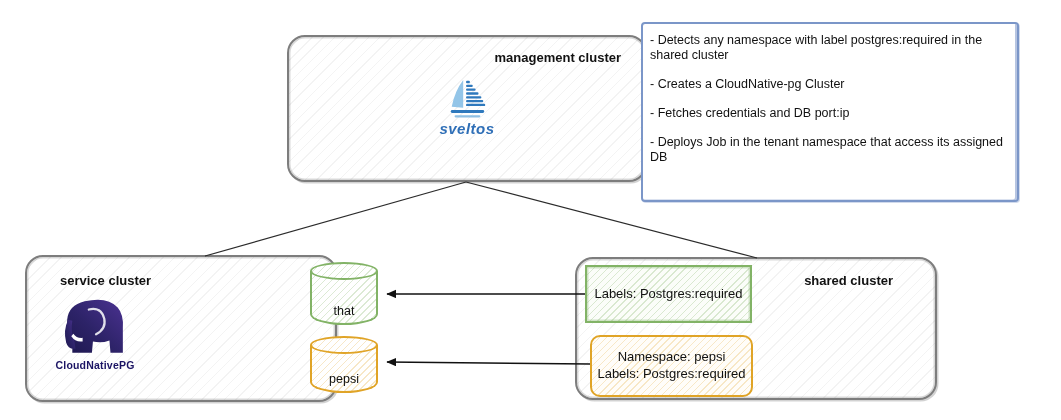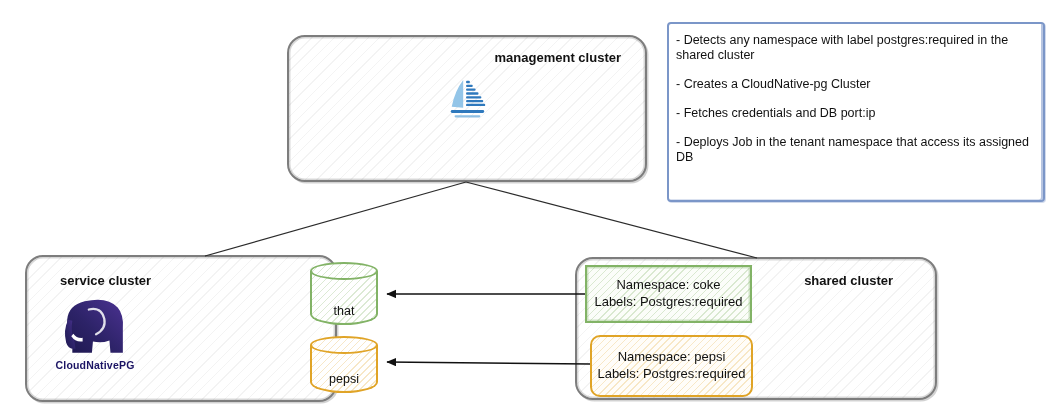--- a/index.html
+++ b/index.html
@@ -123,21 +123,21 @@
   #ns-pepsi {
     left: 590px; top: 335px; width: 163px; height: 62px;
     border: 2px solid #e0a427;
     border-radius: 10px;
     background-image: repeating-linear-gradient(135deg, rgba(224,164,39,0.24) 0 1px, transparent 1px 5px);
   }
 
   
   .notes-box {
     position: absolute;
-    left: 667px; top: 22px; width: 378px; height: 180px;
+    left: 641px; top: 22px; width: 378px; height: 180px;
     border: 2px solid #7b96c8;
     border-radius: 4px;
     box-shadow: inset -2.5px -1px 0 -0.5px rgba(123,150,200,0.55), 1px 1px 0 0 rgba(123,150,200,0.35);
     padding: 9px 6px 6px 7px;
     font-size: 12.5px;
     line-height: 1.2;
     background: #ffffff;
   }
   .note-item { margin-bottom: 14px; }
   .note-item:last-child { margin-bottom: 0; }
@@ -167,20 +167,21 @@
         <rect x="29" y="7" width="7" height="2.4" rx="1" fill="#2f79bd"></rect>
         <rect x="29" y="11" width="10" height="2.4" rx="1" fill="#2f79bd"></rect>
         <rect x="29" y="15" width="13" height="2.4" rx="1" fill="#2f79bd"></rect>
         <rect x="29" y="19" width="16" height="2.4" rx="1" fill="#2f79bd"></rect>
         <rect x="29" y="23" width="18" height="2.4" rx="1" fill="#2f79bd"></rect>
         <rect x="29" y="27" width="20" height="2.4" rx="1" fill="#2f79bd"></rect>
         <rect x="13" y="33.5" width="35" height="3" rx="1.5" fill="#2f79bd"></rect>
         <rect x="17" y="39" width="27" height="2.2" rx="1.1" fill="#8fc0e4"></rect>
       </svg>
     </span>
+    <div class="sveltos-wordmark">sveltos</div>
   </div>
 
   <div class="notes-box">
     <div class="note-item">- Detects any namespace with label postgres:required in the shared cluster</div>
     <div class="note-item">- Creates a CloudNative-pg Cluster</div>
     <div class="note-item">- Fetches credentials and DB port:ip</div>
     <div class="note-item">- Deploys Job in the tenant namespace that access its assigned DB</div>
   </div>
 
   <div class="cluster" id="service-cluster">
@@ -215,21 +216,20 @@
     <div class="cyl-body"></div>
     <div class="cyl-top"></div>
     <div class="cyl-name">pepsi</div>
   </div>
 
   <div class="cluster" id="shared-cluster">
     <div class="cluster-label">shared cluster</div>
   </div>
 
   <div class="ns-box" id="ns-coke">
-    <div>Namespace: coke</div>
     <div>Labels: Postgres:required</div>
   </div>
   <div class="ns-box" id="ns-pepsi">
     <div>Namespace: pepsi</div>
     <div>Labels: Postgres:required</div>
   </div>
 
   <svg class="edges-overlay" width="1061" height="420" viewBox="0 0 1061 420">
     <defs>
       <marker id="arrowhead" markerWidth="8" markerHeight="8" refX="6.5" refY="3" orient="auto">

